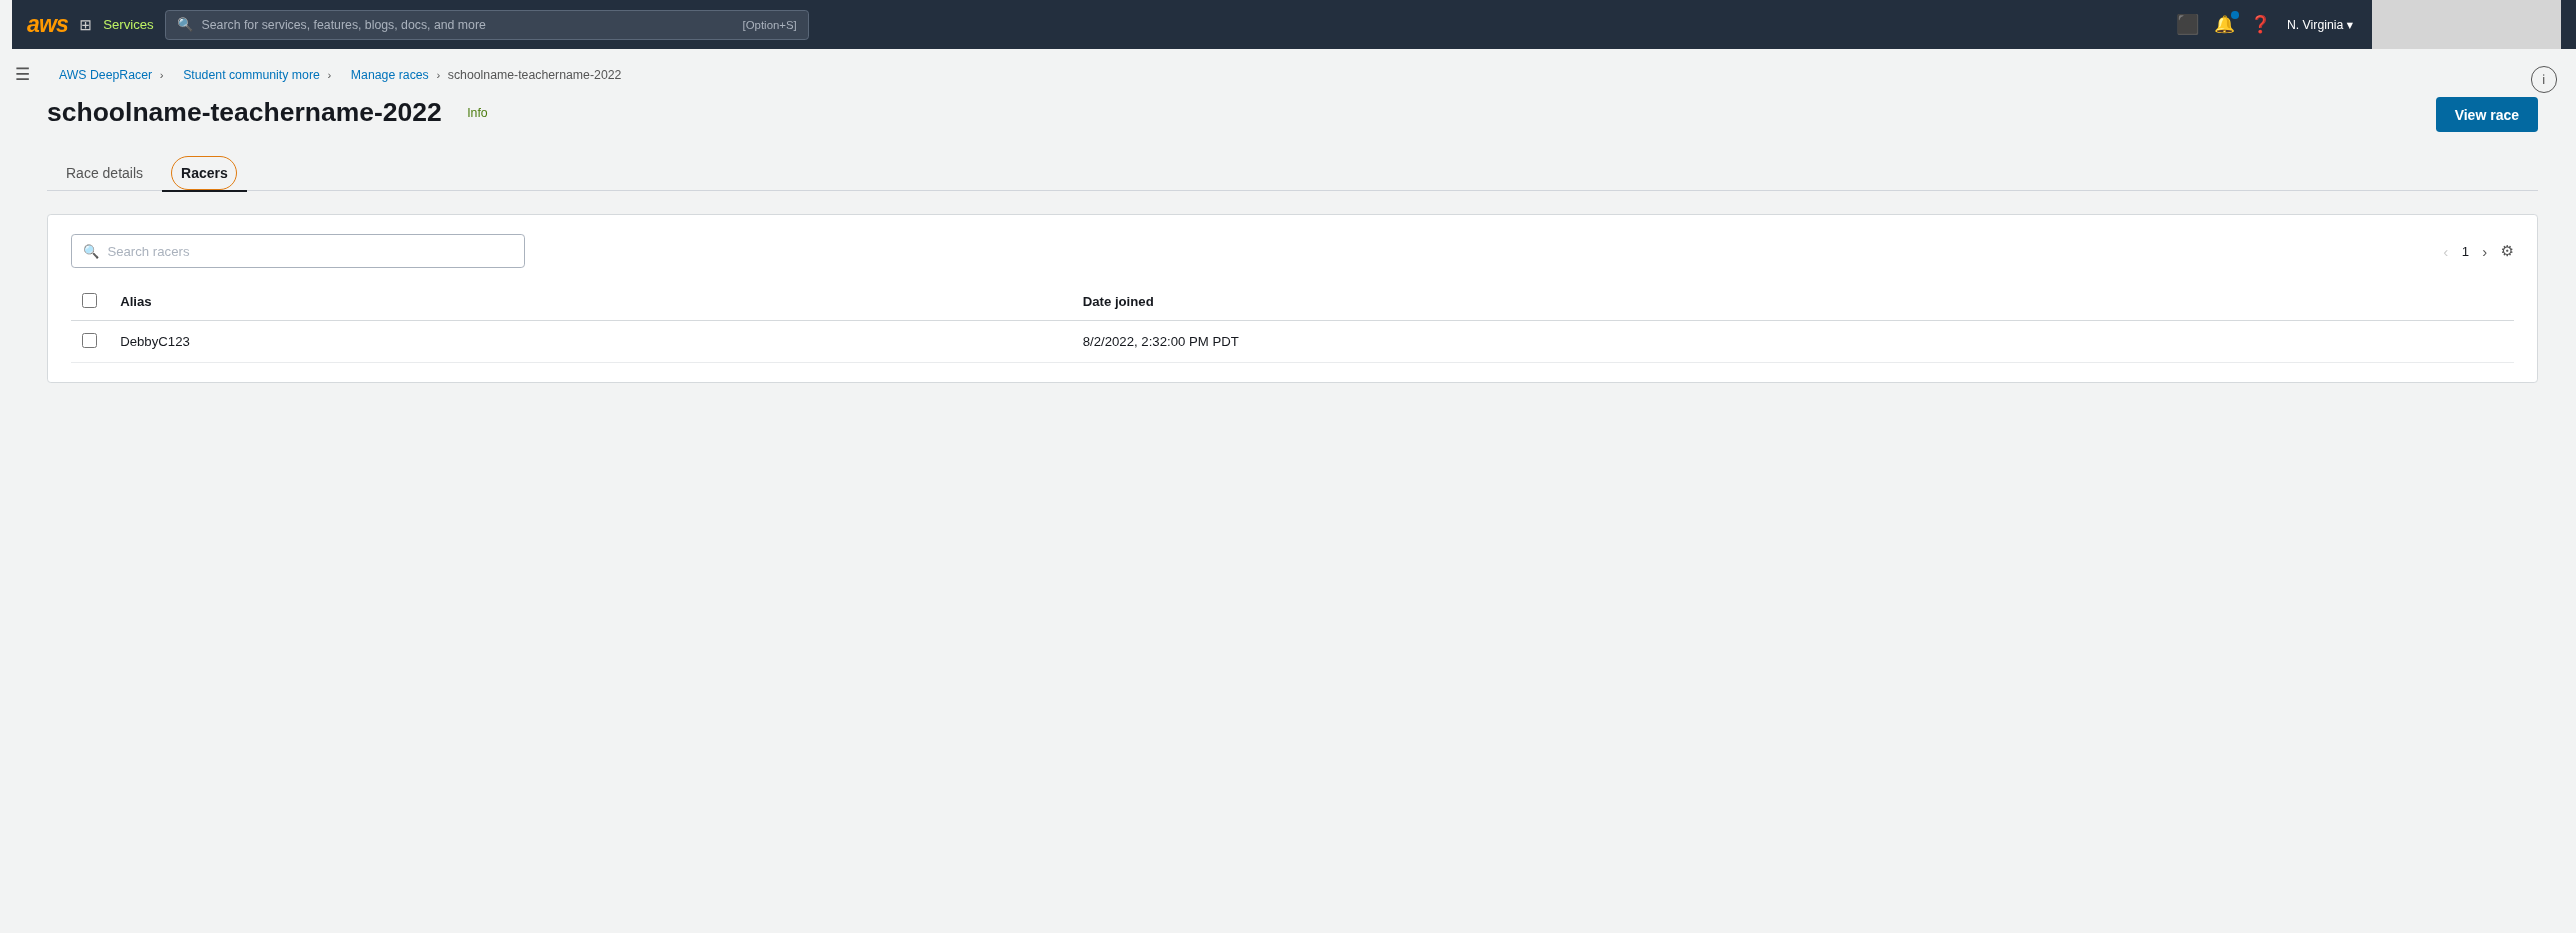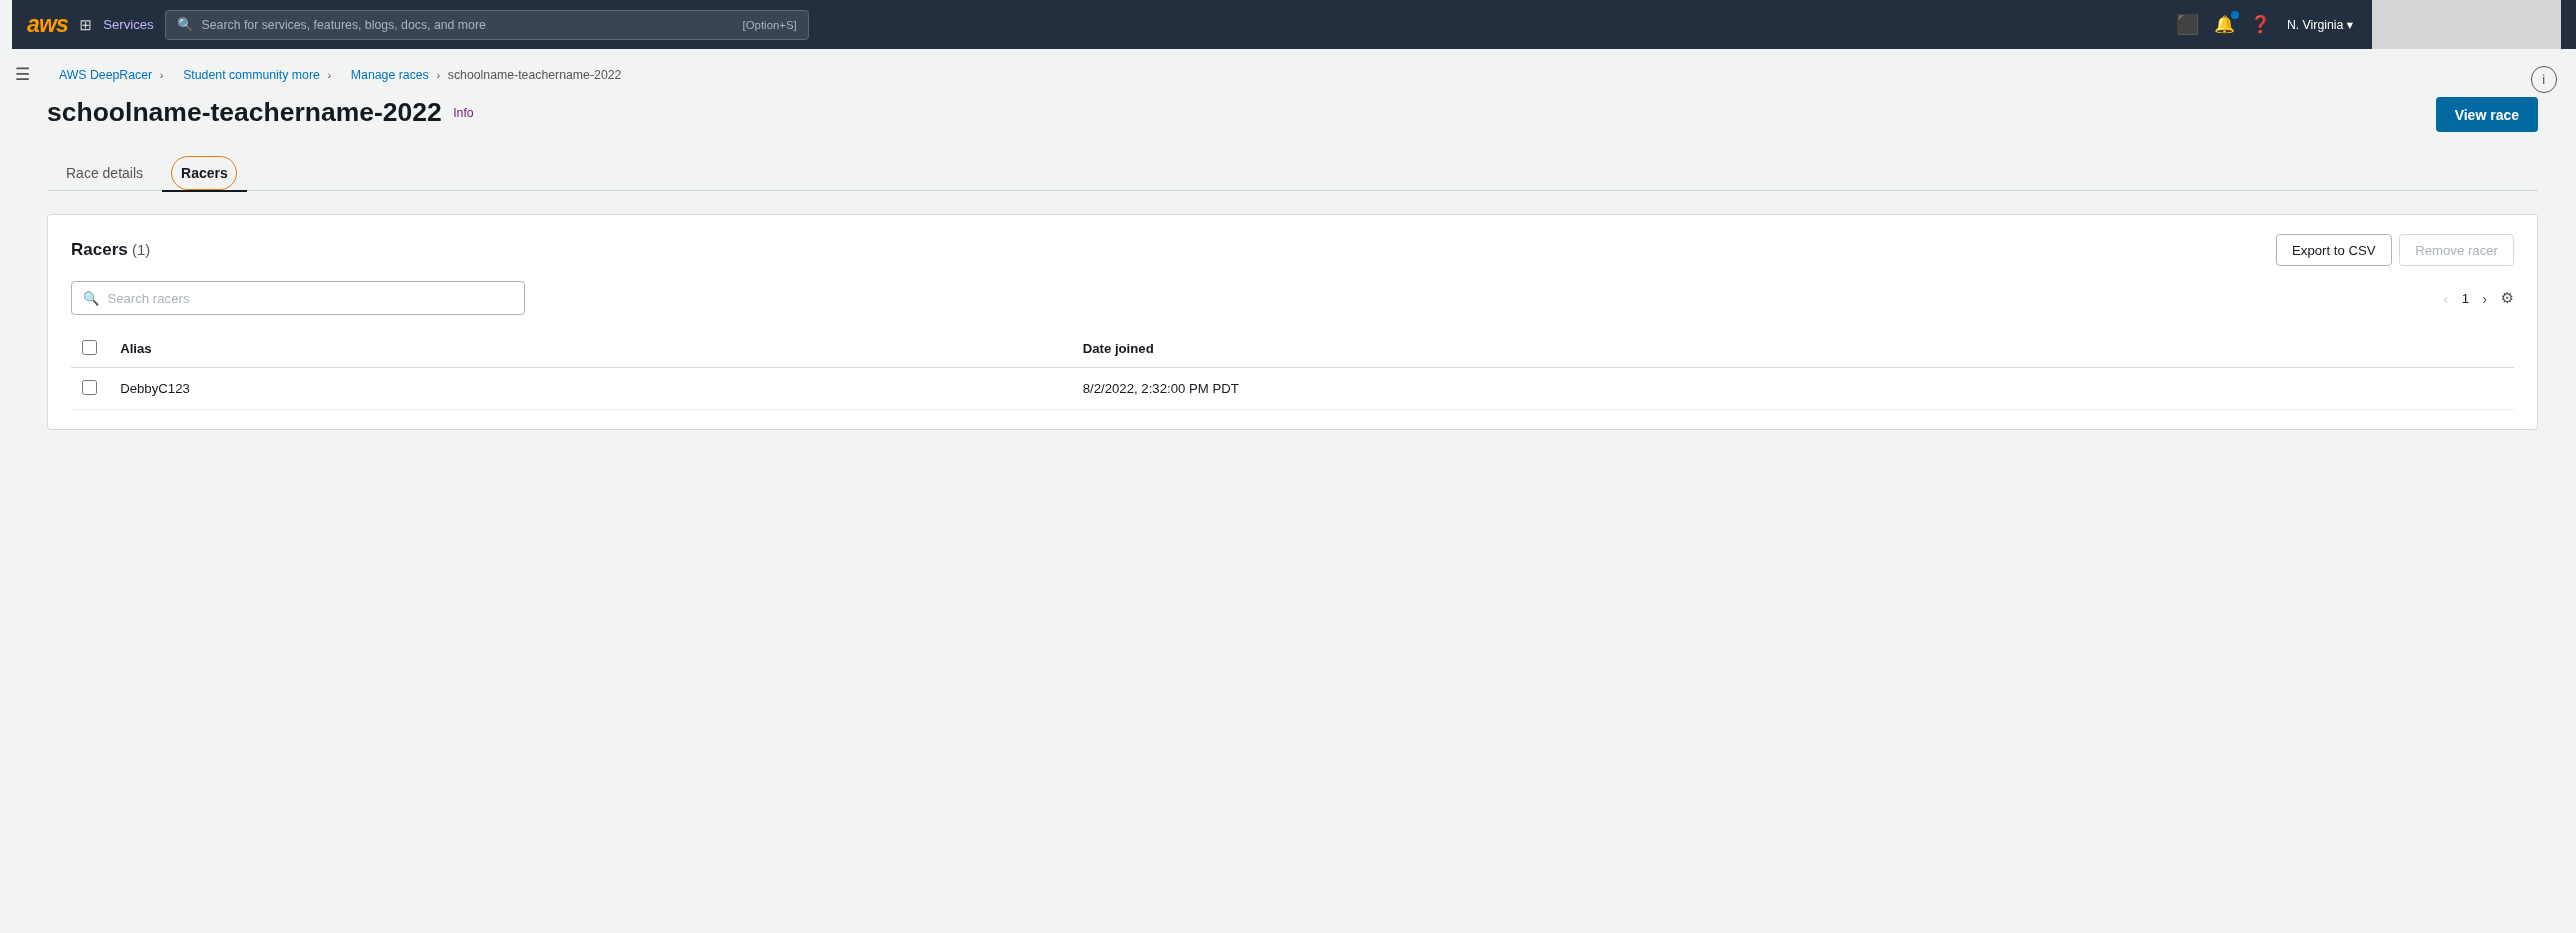--- a/index.html
+++ b/index.html
@@ -25,21 +25,21 @@
       font-size: 21px;
       font-weight: bold;
       min-width: 34px;
     }
     .grid-icon {
       color: #ccc;
       font-size: 15px;
       cursor: pointer;
     }
     .services-label {
-      color: #c4b5fd;
+      color: #bef264;
       font-size: 13.2px;
       cursor: pointer;
     }
     .search-bar {
       display: flex;
       align-items: center;
       background: #3a4554;
       border: 0.9px solid #5a6778;
       border-radius: 3.8px;
       padding: 0 11.4px;
@@ -147,23 +147,24 @@
       display: flex;
       align-items: center;
       gap: 11.4px;
     }
     .page-title {
       font-size: 26.5px;
       font-weight: 700;
       color: #16191f;
     }
     .info-badge {
-      color: #701a75;
+      color: #4d7c0f;
       font-size: 12.3px;
       cursor: pointer;
+      margin-left: 14px;
     }
     .view-race-btn {
       background: #0369a1;
       color: #fff;
       border: none;
       border-radius: 3.8px;
       padding: 9.5px 19px;
       font-size: 14px;
       font-weight: 600;
       cursor: pointer;
@@ -423,30 +424,20 @@
     <div class="tab">Race details</div>
     <div class="tab active" style="position:relative;">
       <span>Racers</span>
       
       <div class="tab-highlight-circle"></div>
     </div>
   </div>
 
   <div class="content-area">
 
-    <div class="racers-header">
-      <div>
-        <span class="racers-title">Racers</span>
-        <span class="racers-count">(1)</span>
-      </div>
-      <div class="racers-actions">
-        <button class="export-csv-btn">Export to CSV</button>
-        <button class="remove-racer-btn">Remove racer</button>
-      </div>
-    </div>
 
     <div class="search-racers-container">
       <div class="search-racers-input-wrap">
         <span class="search-icon-small">🔍</span>
         <input type="text" placeholder="Search racers" style="">
       </div>
 
       <div class="pagination">
         <button class="pagination-btn" disabled="">‹</button>
         <span class="pagination-num">1</span>

